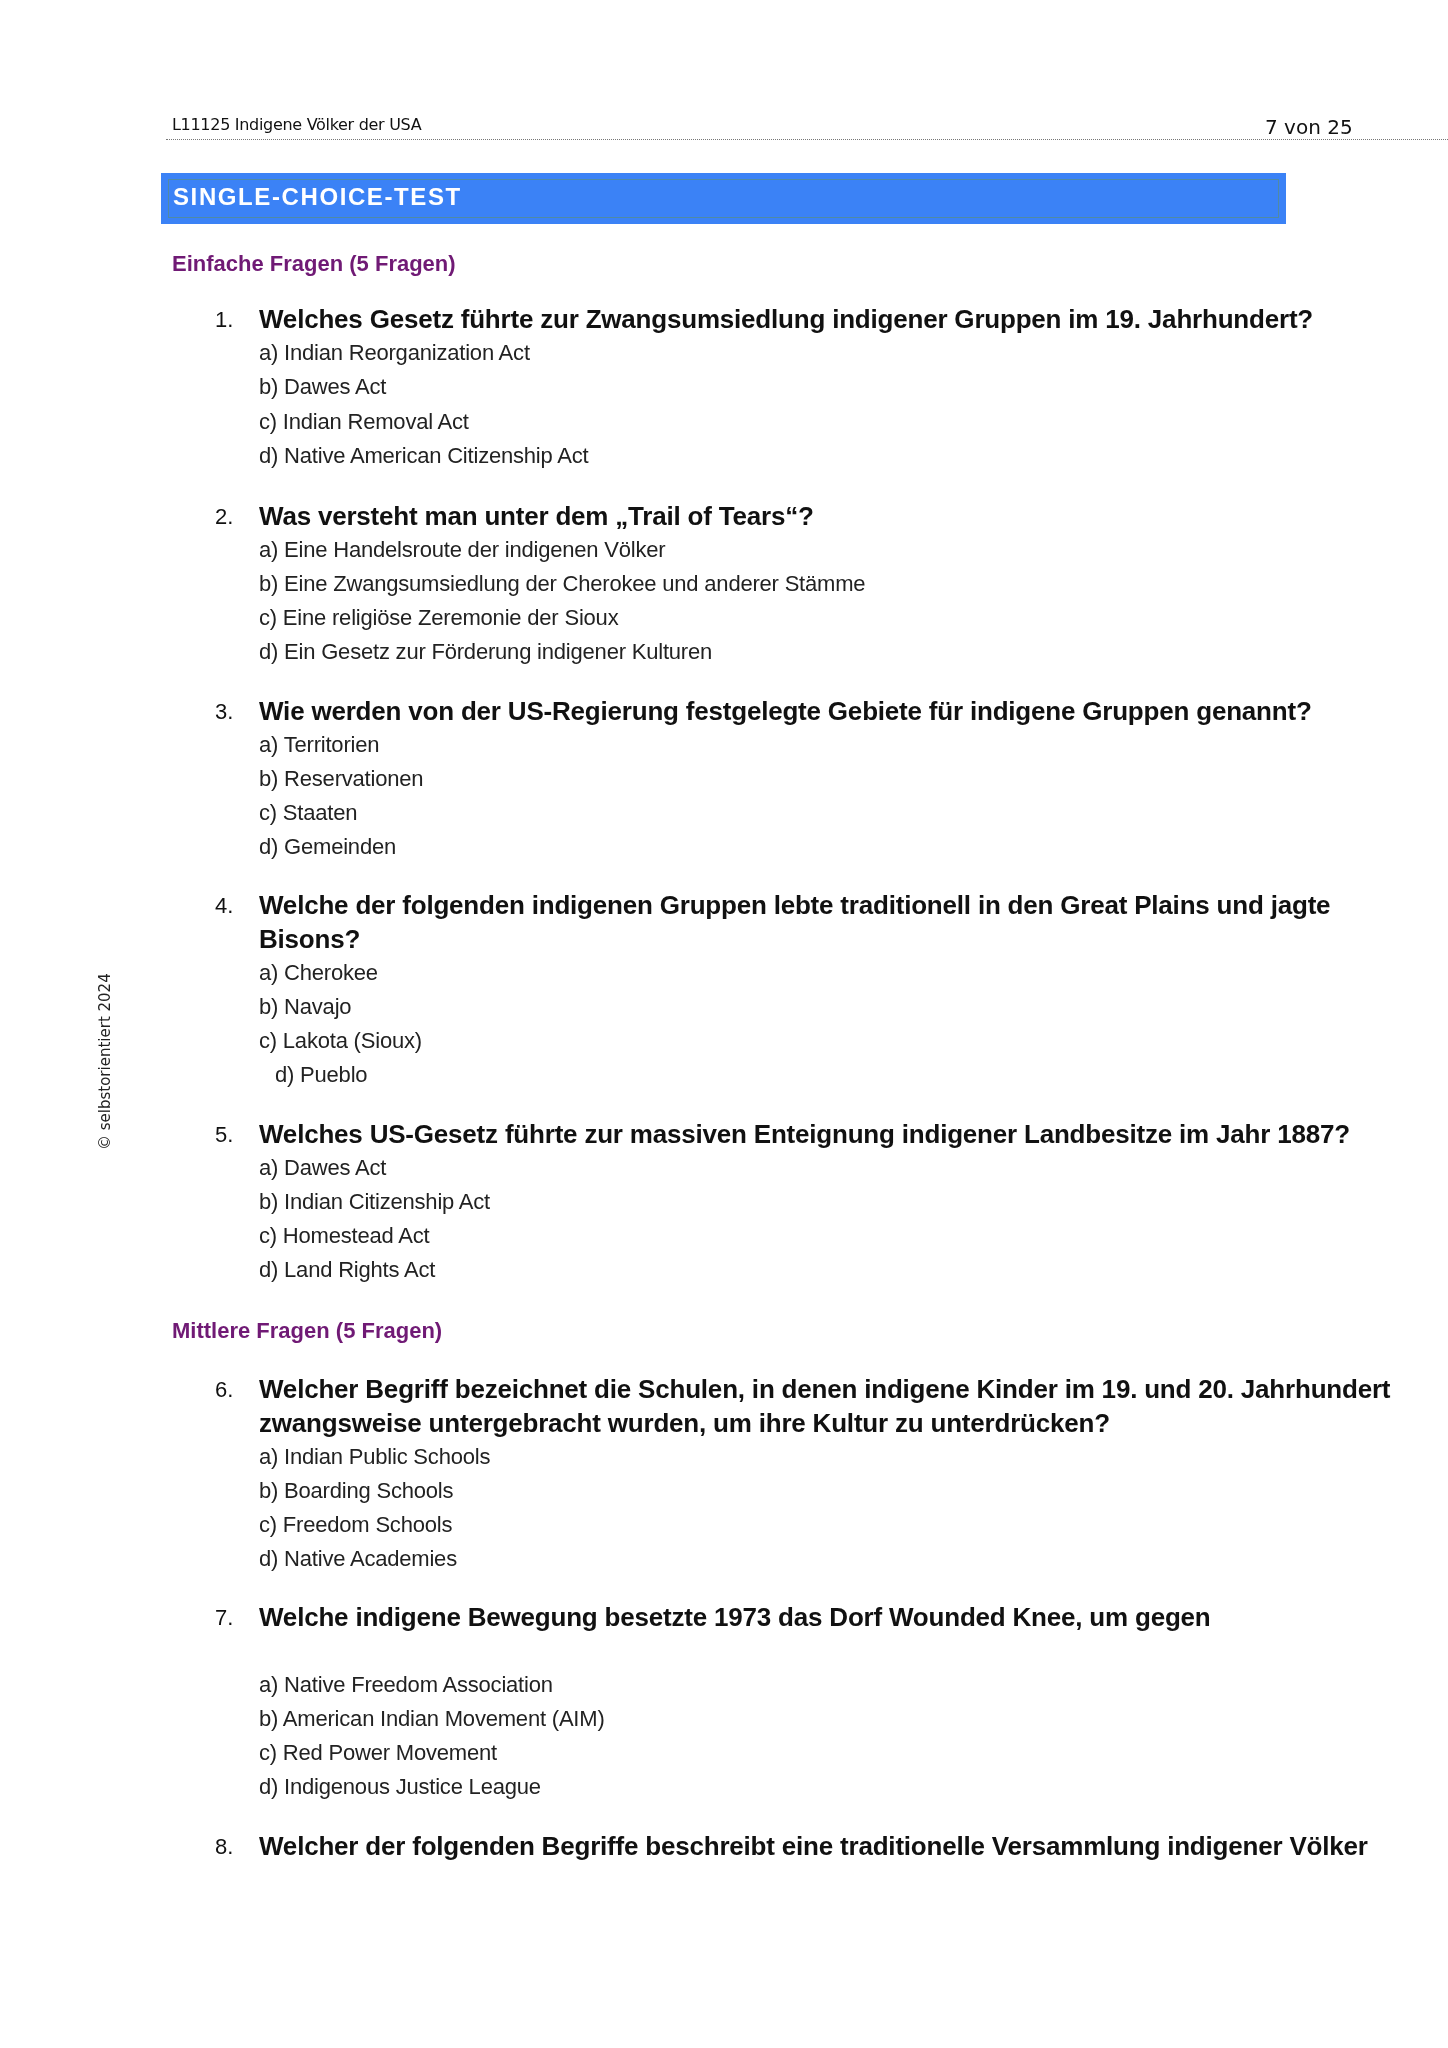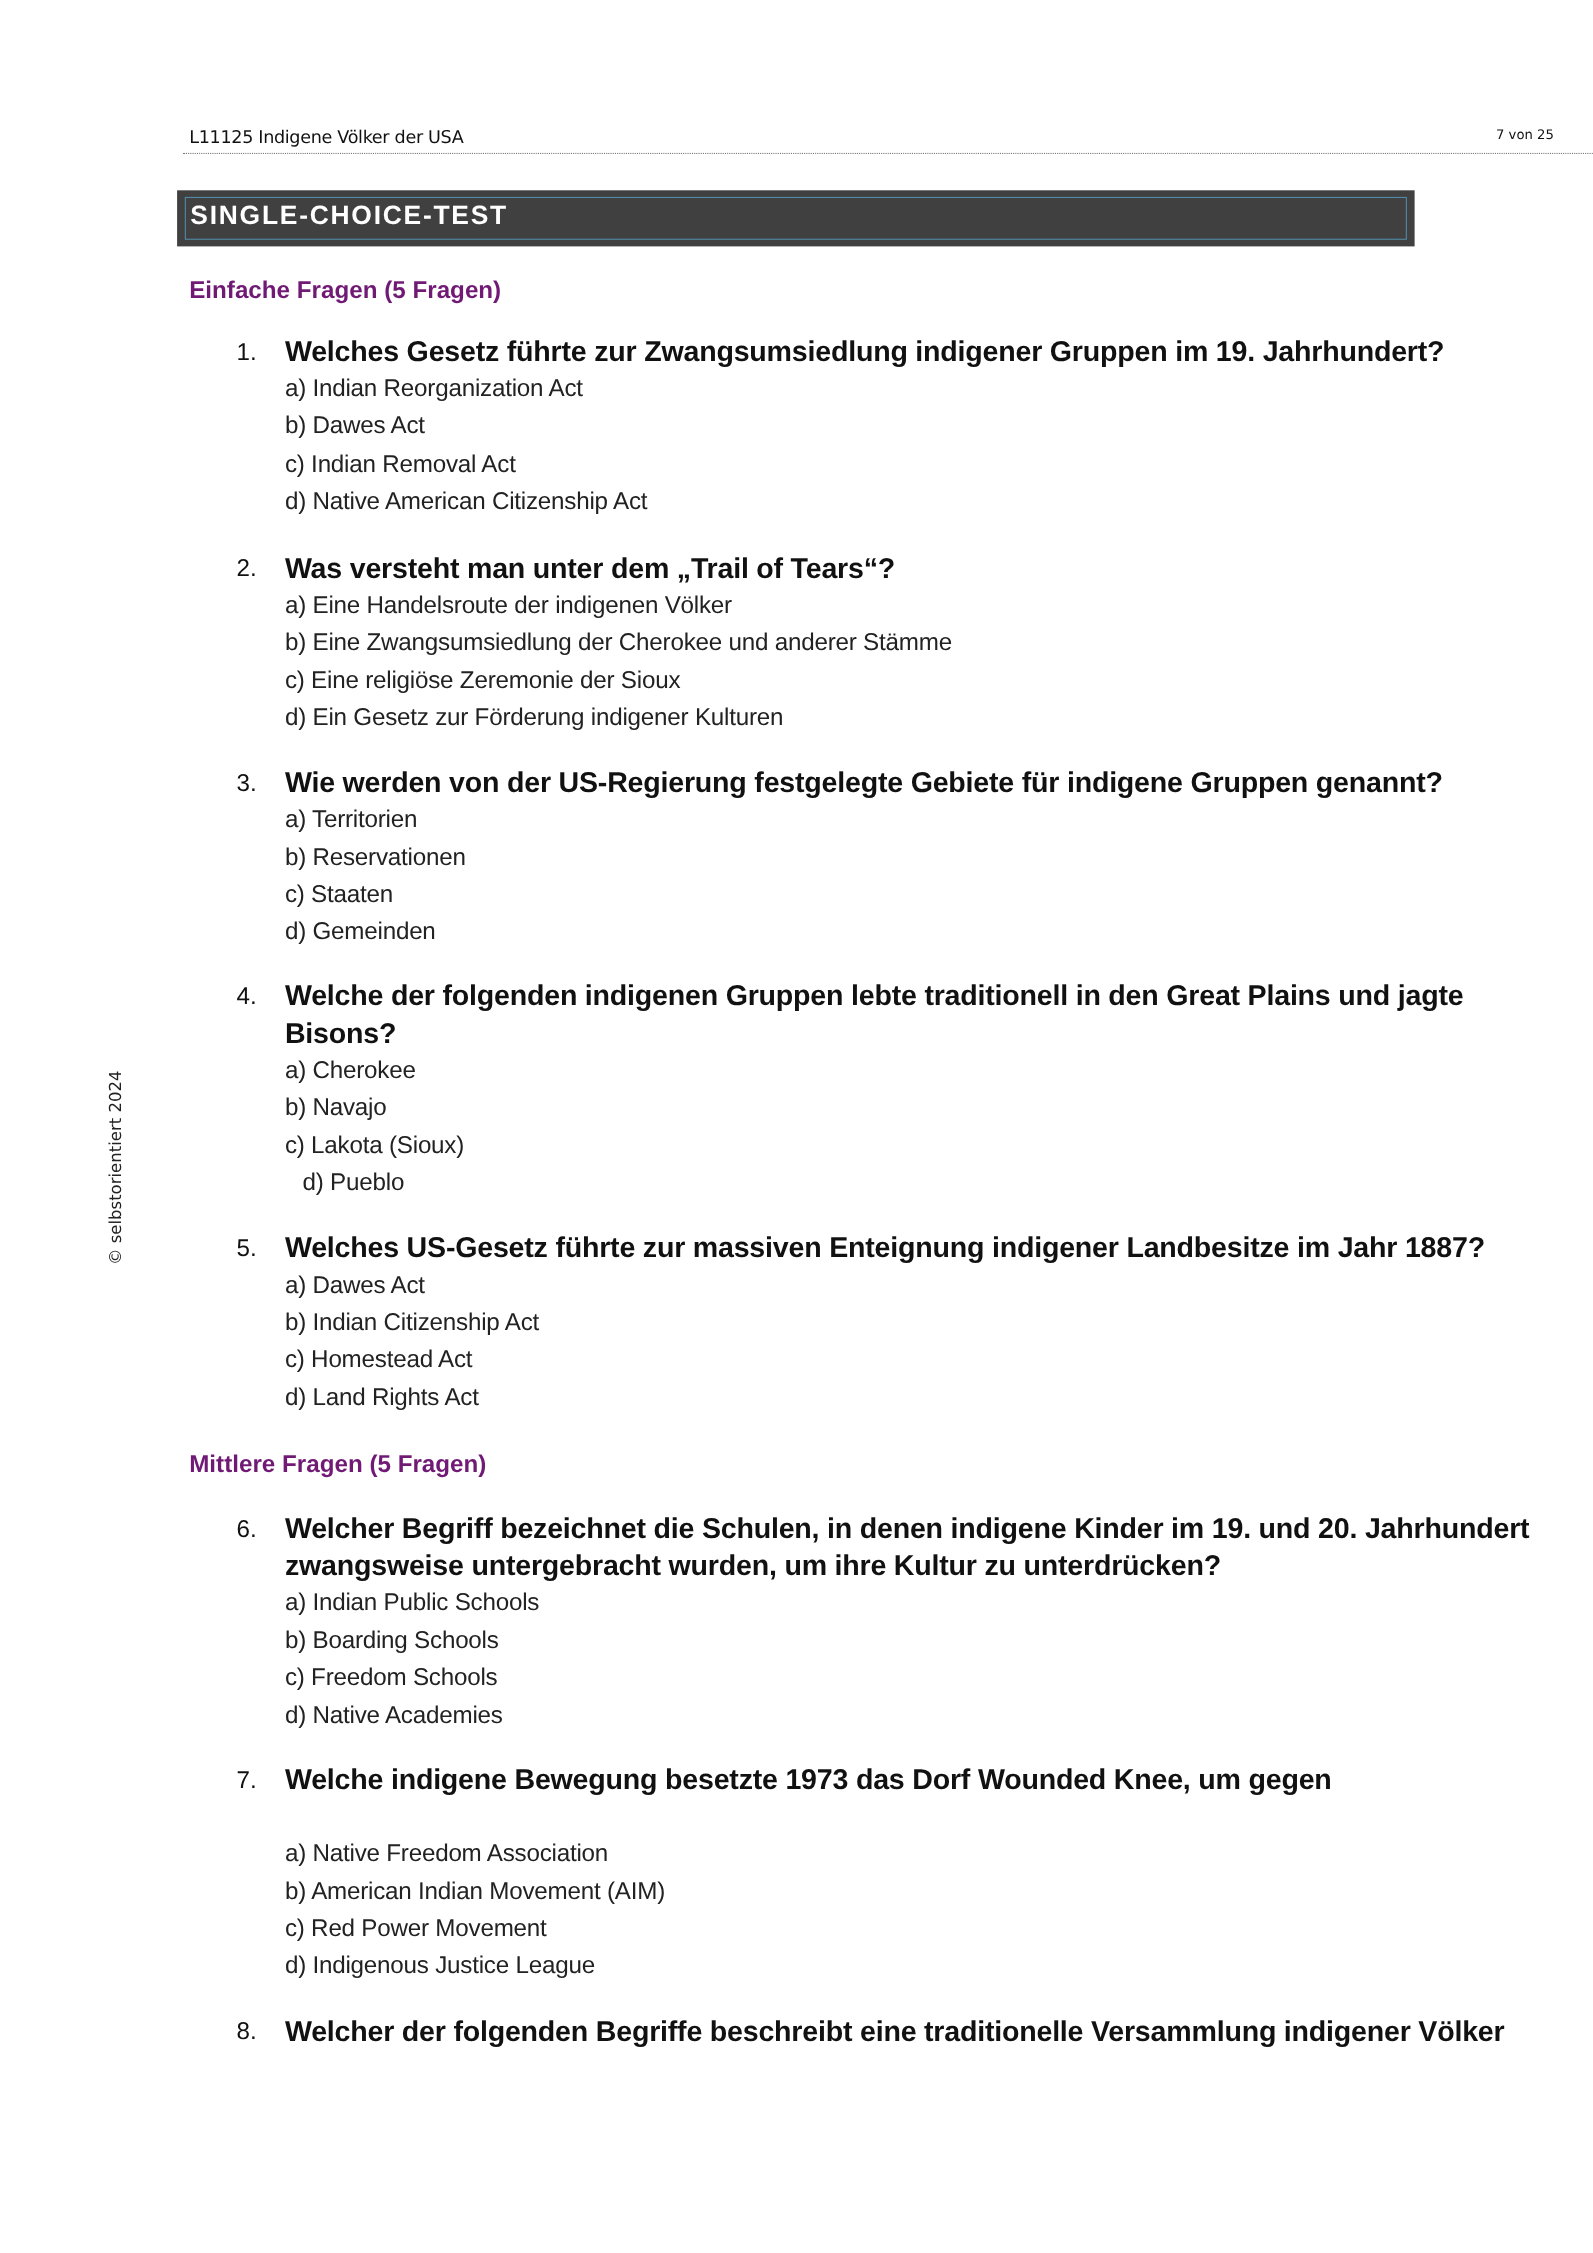--- a/index.html
+++ b/index.html
@@ -2,24 +2,24 @@
 <html><head>
 <meta charset="utf-8">
 <style>
   html, body { margin:0; padding:0; background:#ffffff; }
   body { width:1448px; height:2048px; position:relative; overflow:hidden;
          font-family:"Liberation Sans", "DejaVu Sans", sans-serif; color:#111; }
   .page-header { position:absolute; left:166px; top:112px; width:1282px; height:27px;
                  border-bottom:1px dotted #777; }
   .header-title { position:absolute; left:6px; top:3px; font-size:16px; color:#111;
                   font-family:"DejaVu Sans", sans-serif; letter-spacing:-0.3px; }
-  .header-page { position:absolute; left:1194px; top:3px; font-size:12px; color:#111;
+  .header-page { position:absolute; left:1099px; top:3px; font-size:20px; color:#111;
                  font-family:"DejaVu Sans", sans-serif; }
   .banner { position:absolute; left:161px; top:173px; width:1125px; height:51px;
-            background:#404040; box-sizing:border-box; }
+            background:#3b82f6; box-sizing:border-box; }
   .banner .inner { position:absolute; left:7px; right:7px; top:6px; bottom:6px;
                    border-top:1px solid #4f8aa6; border-bottom:1px solid #4f8aa6;
                    border-left:1px solid #4f8aa6; border-right:1px solid #4f8aa6; }
   .banner-title { position:absolute; left:12px; top:10px; font-size:24px; font-weight:bold;
                   color:#ffffff; letter-spacing:1.6px; }
   .section-heading { position:absolute; left:172px; font-size:22px; font-weight:bold; color:#701a75; }
   .q-num { position:absolute; left:215px; font-size:22px; color:#111; }
   .q-text { position:absolute; left:259px; font-size:26px; font-weight:bold; color:#111;
             line-height:34px; white-space:nowrap; letter-spacing:-0.2px; }
   .q-text .ln { display:block; }

